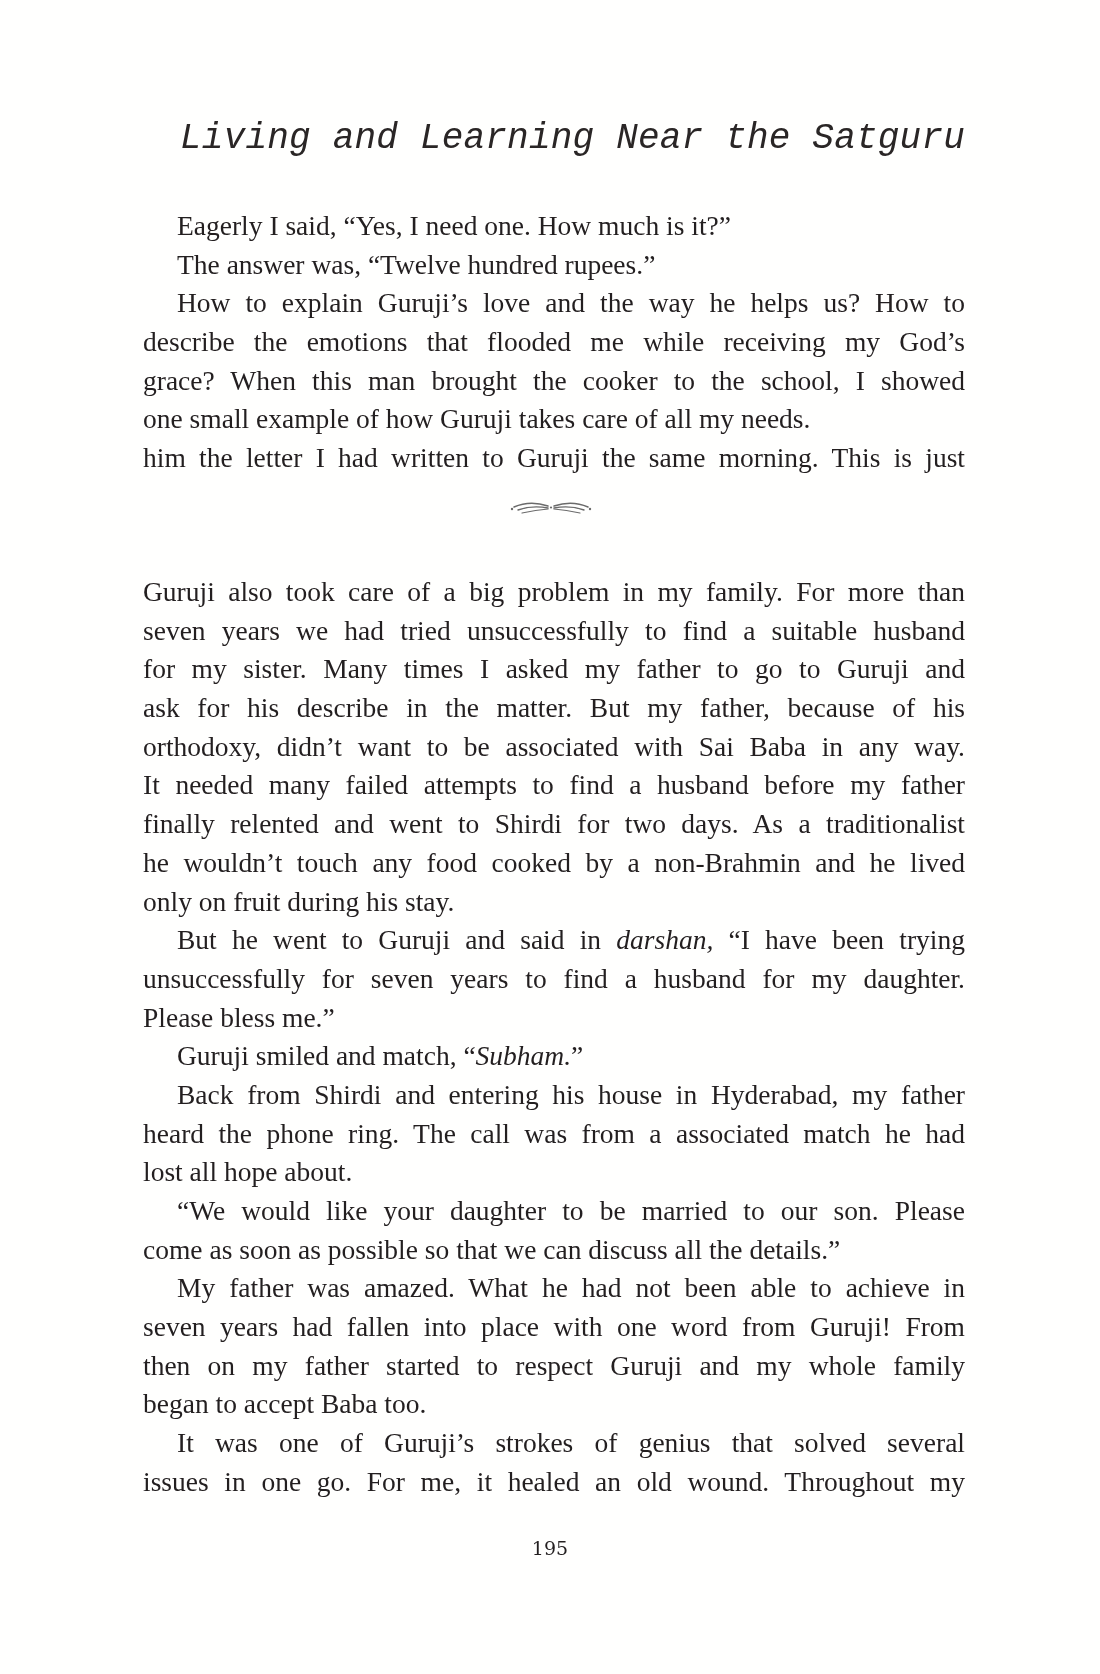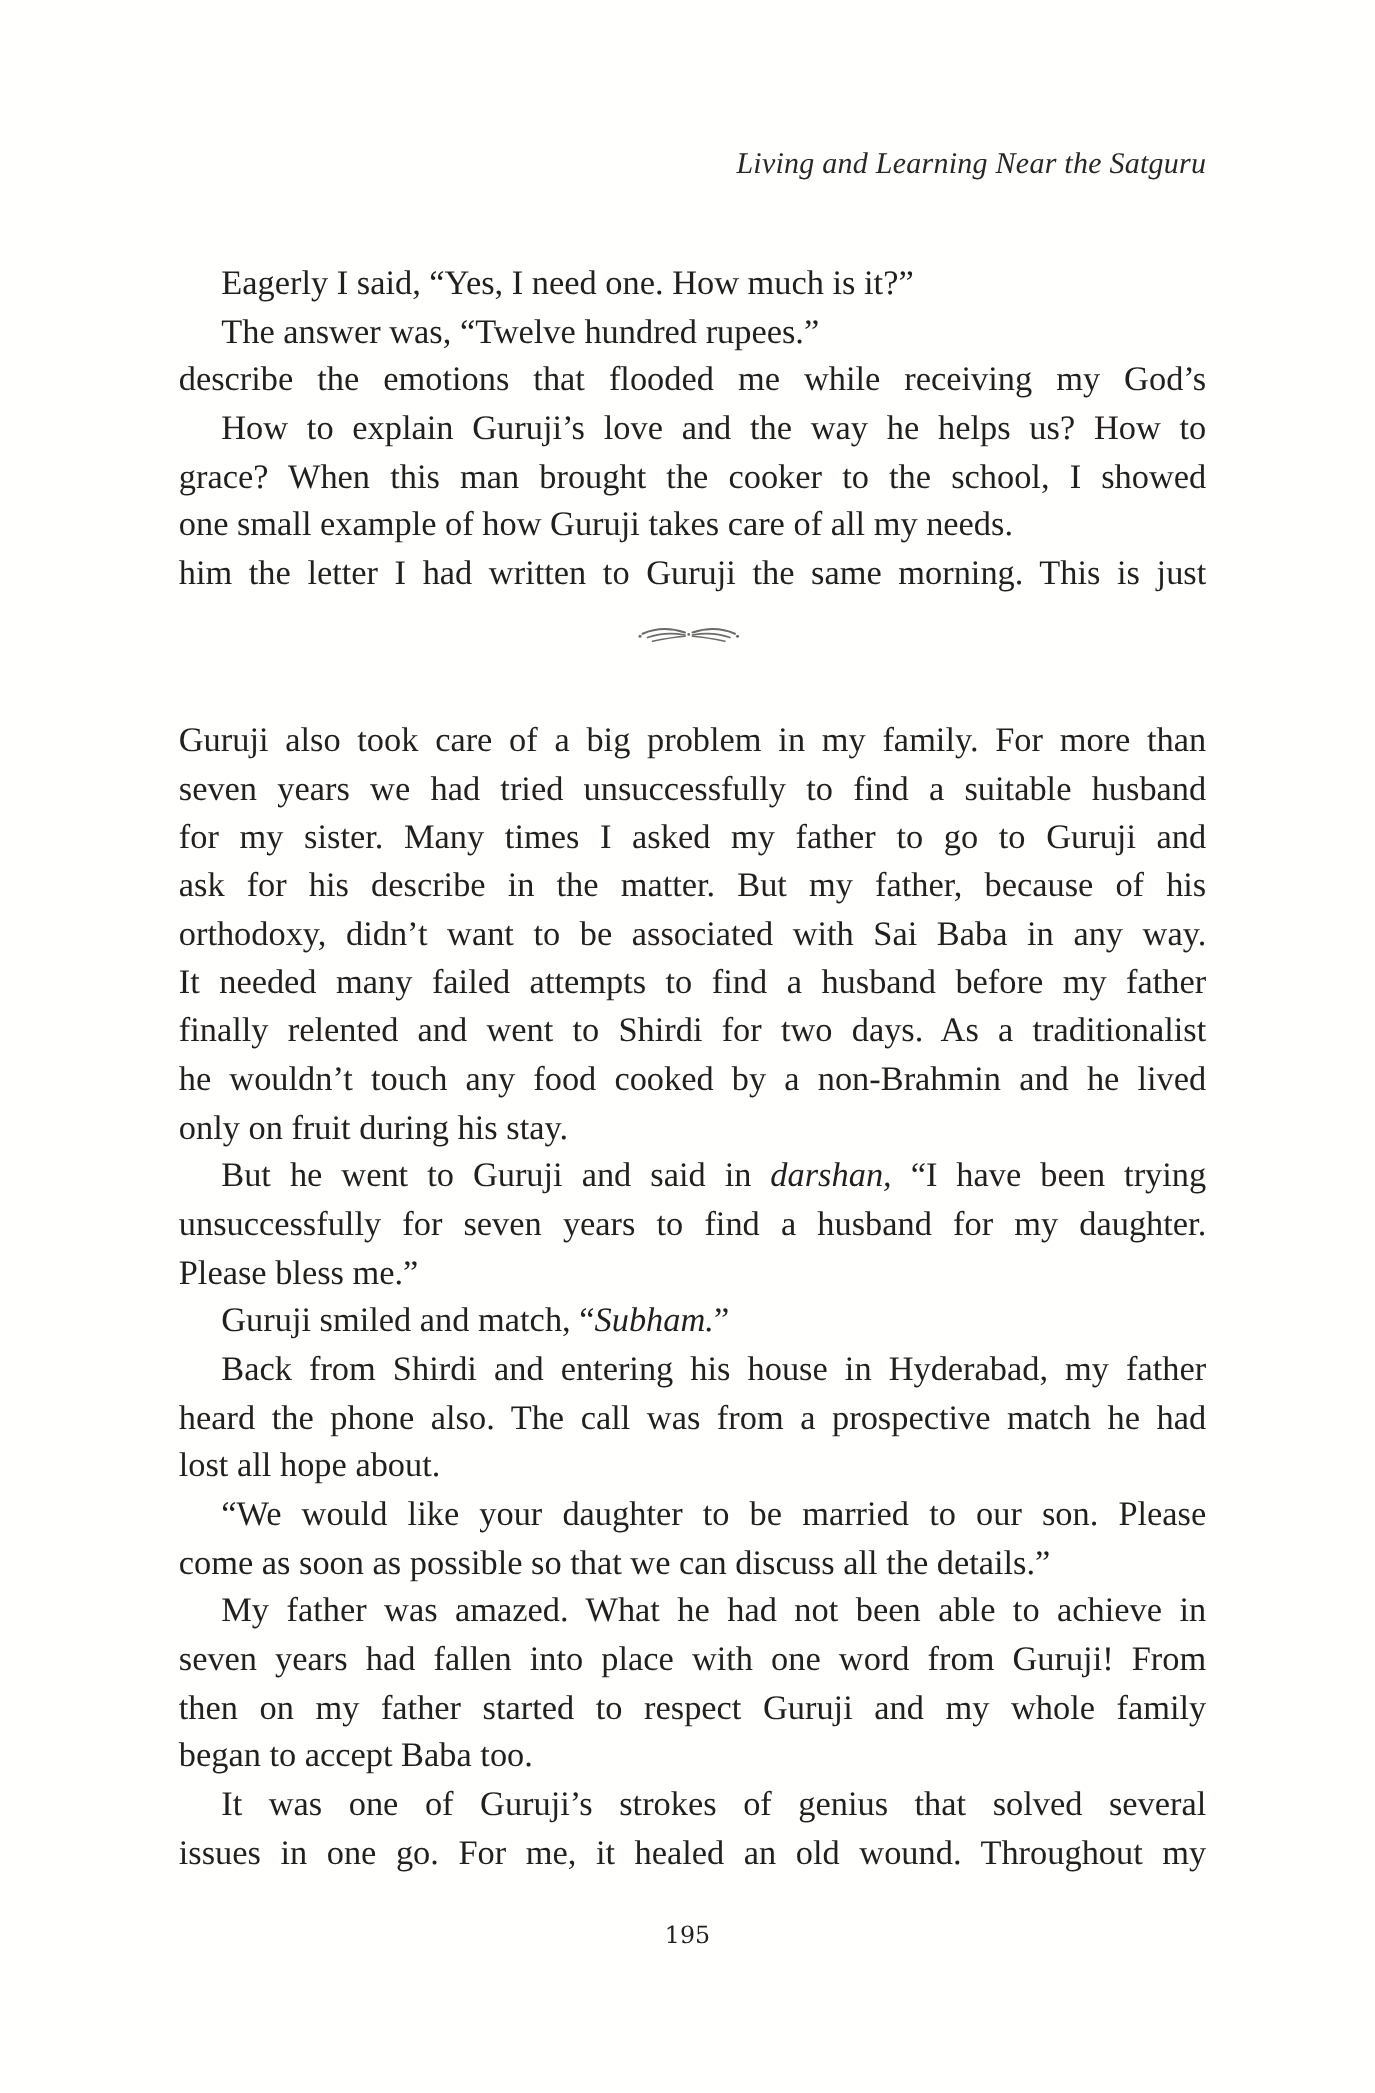--- a/index.html
+++ b/index.html
@@ -1,20 +1,20 @@
 <!DOCTYPE html>
 <html><head>
 <meta charset="utf-8">
 <style>
   html, body { margin: 0; padding: 0; background: #ffffff; }
   body { width: 1100px; height: 1674px; position: relative; overflow: hidden;
          font-family: "DejaVu Serif", "Liberation Serif", serif; color: #231f20; }
   .page { position: absolute; left: 0; top: 0; width: 1100px; height: 1674px; background: #fffffe; }
-  .running-head { position: absolute; right: 135px; top: 118px; font-family: Liberation Serif, serif;
-                  font-style: italic; font-size: 24px; color: #2a2626; letter-spacing: 0.2px; }
+  .running-head { position: absolute; right: 135px; top: 118px; font-family: Liberation Mono, monospace;
+                  font-style: italic; font-size: 36px; color: #2a2626; letter-spacing: 0.2px; }
   .block { position: absolute; left: 143px; width: 822px; font-family: "Liberation Serif", serif;
            font-size: 27.5px; line-height: 38.7px; color: #231f20; }
   .line { display: block; height: 38.7px; white-space: nowrap; text-align: justify; text-align-last: justify; }
   .line.last { text-align-last: left; }
   .line.indent { padding-left: 34px; }
   .sec1 { top: 207px; }
   .sec2 { top: 573px; }
   .ornament { position: absolute; left: 510px; top: 496px; width: 82px; height: 22px; }
   .page-number { position: absolute; left: 0; width: 1100px; top: 1537px; text-align: center;
                  font-family: "DejaVu Serif", serif; font-size: 19px; color: #231f20; }
@@ -22,22 +22,22 @@
 </style>
 </head>
 <body>
 
 <div class="page">
   <div class="running-head">Living and Learning Near the Satguru</div>
 
   <div class="block sec1" id="sec1">
       <span class="line indent last">Eagerly I said, “Yes, I need one. How much is it?”</span>
       <span class="line indent last">The answer was, “Twelve hundred rupees.”</span>
+      <span class="line indent">How to explain Guruji’s love and the way he helps us? How to</span>
       <span class="line">describe the emotions that flooded me while receiving my God’s</span>
-      <span class="line indent">How to explain Guruji’s love and the way he helps us? How to</span>
       <span class="line">grace? When this man brought the cooker to the school, I showed</span>
       <span class="line last">one small example of how Guruji takes care of all my needs.</span>
       <span class="line">him the letter I had written to Guruji the same morning. This is just</span>
     </div>
 
   <svg class="ornament" viewBox="0 0 82 22">
     <g fill="none" stroke="#6b6b6b" stroke-linecap="round">
       <path d="M4 11 Q20 4 38 10" stroke-width="1.6"></path>
       <path d="M8 14 Q22 9 38 12" stroke-width="1.4"></path>
       <path d="M12 17 Q26 14 38 13" stroke-width="1.2"></path>
@@ -58,21 +58,21 @@
       <span class="line">orthodoxy, didn’t want to be associated with Sai Baba in any way.</span>
       <span class="line">It needed many failed attempts to find a husband before my father</span>
       <span class="line">finally relented and went to Shirdi for two days. As a traditionalist</span>
       <span class="line">he wouldn’t touch any food cooked by a non-Brahmin and he lived</span>
       <span class="line last">only on fruit during his stay.</span>
       <span class="line indent"><span>But he went to Guruji and said in </span><em>darshan,</em><span> “I have been trying</span></span>
       <span class="line">unsuccessfully for seven years to find a husband for my daughter.</span>
       <span class="line last">Please bless me.”</span>
       <span class="line indent last"><span>Guruji smiled and match, “</span><em>Subham.</em><span>”</span></span>
       <span class="line indent">Back from Shirdi and entering his house in Hyderabad, my father</span>
-      <span class="line">heard the phone also. The call was from a prospective match he had</span>
+      <span class="line">heard the phone ring. The call was from a associated match he had</span>
       <span class="line last">lost all hope about.</span>
       <span class="line indent">“We would like your daughter to be married to our son. Please</span>
       <span class="line last">come as soon as possible so that we can discuss all the details.”</span>
       <span class="line indent">My father was amazed. What he had not been able to achieve in</span>
       <span class="line">seven years had fallen into place with one word from Guruji! From</span>
       <span class="line">then on my father started to respect Guruji and my whole family</span>
       <span class="line last">began to accept Baba too.</span>
       <span class="line indent">It was one of Guruji’s strokes of genius that solved several</span>
       <span class="line">issues in one go. For me, it healed an old wound. Throughout my</span>
     </div>

